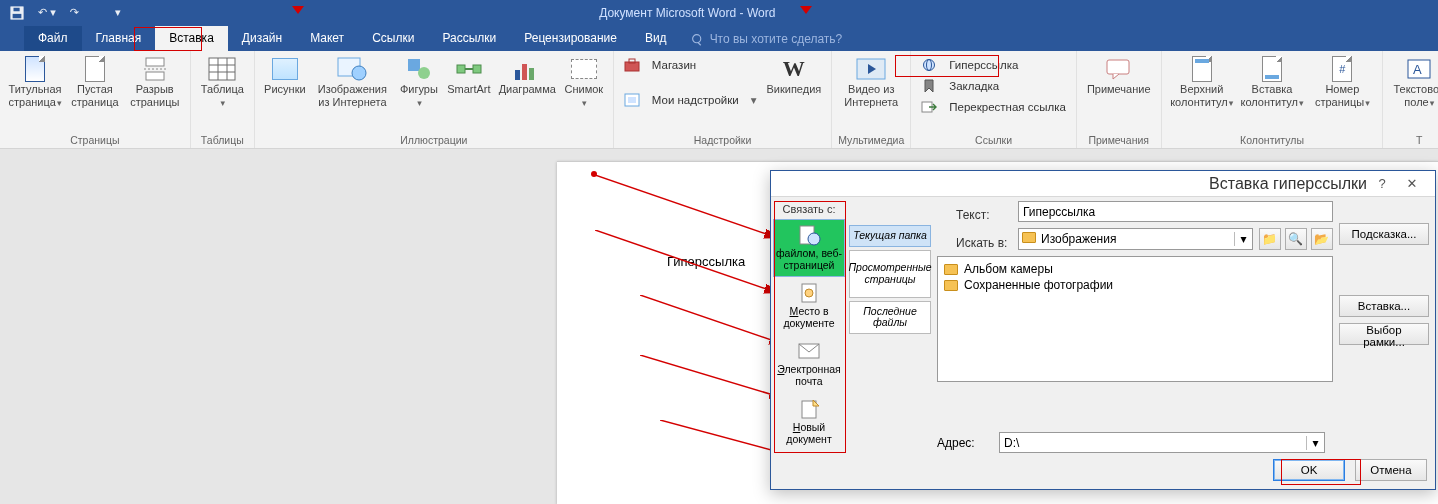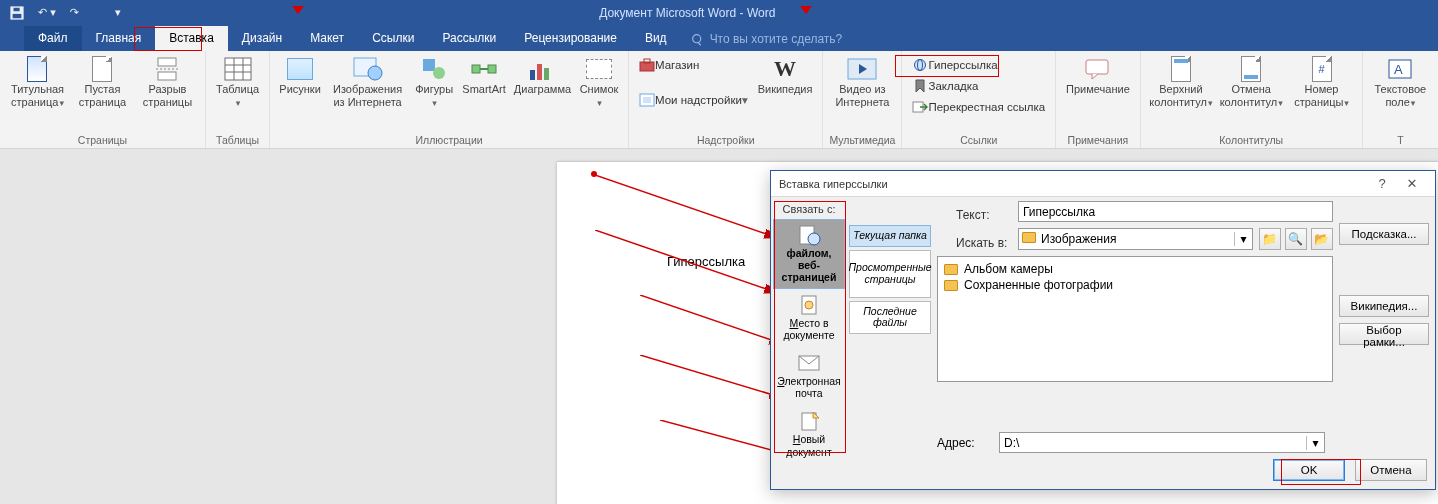--- a/index.html
+++ b/index.html
@@ -26,21 +26,21 @@
   
   .ribbon { background: #f3f3f3; height: 98px; display: flex; border-bottom: 1px solid #d4d4d4; font-size: 11px; color: #444; }
   .group { border-right: 1px solid #e1e1e1; padding: 2px 6px 0; display: flex; flex-direction: column; align-items: center; }
   .group-body { display: flex; align-items: flex-start; gap: 2px; flex: 1; }
   .group-label { font-size: 10.5px; color: #666; padding: 1px 0 2px; text-align: right; }
   .big-btn { display: flex; flex-direction: column; align-items: center; justify-content: flex-start; padding: 2px 4px; cursor: pointer; text-align: center; line-height: 1.15; min-width: 46px; }
   .big-btn .ico { width: 30px; height: 28px; display: flex; align-items: center; justify-content: center; }
   .big-btn .lbl { max-width: 78px; }
   .big-btn .caret::after { content: "▾"; font-size: 9px; color: #666; margin-left: 1px; }
   .stack { display: flex; flex-direction: column; gap: 1px; padding-top: 2px; }
-  .small-btn { display: flex; align-items: center; gap: 0; padding: 2px 4px; cursor: pointer; font-size: 11.5px; color: #333; white-space: nowrap; }
+  .small-btn { display: flex; align-items: center; gap: 12px; padding: 2px 4px; cursor: pointer; font-size: 11.5px; color: #333; white-space: nowrap; }
   .small-btn .si { width: 16px; height: 16px; display: flex; align-items: center; justify-content: center; }
   .red-box { position: absolute; border: 1px solid #d40000; }
 
   
   .page-ico { width: 20px; height: 26px; border: 1px solid #8a8a8a; background: #fff; position: relative; }
   .page-ico.fold::before { content: ""; position: absolute; right: -1px; top: -1px; width: 6px; height: 6px; background: linear-gradient(135deg, #fff 50%, #8a8a8a 50%); }
   .pic-ico { width: 26px; height: 22px; border: 1px solid #6aa8e0; background: linear-gradient(#dff1ff,#bfe3ff); }
   .shapes-ico { width: 26px; height: 24px; position: relative; }
   .shapes-ico::before { content:""; position:absolute; left:2px; top:2px; width:12px; height:12px; background:#6aa8e0; }
   .shapes-ico::after  { content:""; position:absolute; right:2px; bottom:2px; width:12px; height:12px; background:#8ed08e; border-radius:50%; }
@@ -50,27 +50,27 @@
 
   
   .workspace { position: absolute; left: 0; top: 149px; right: 0; bottom: 0; background: #e6e6e6; }
   .page { position: absolute; left: 557px; top: 12px; width: 881px; height: 343px; background: #fff; box-shadow: 0 1px 3px rgba(0,0,0,.25); border-top: 1px solid #ccc; }
   .doc-text { position: absolute; left: 667px; top: 254px; font-size: 13px; color: #000; }
   .red-arrow { position: absolute; stroke: #d40000; fill: #d40000; }
 
   
   .dialog { position: absolute; left: 770px; top: 170px; width: 666px; height: 320px; background: #f0f0f0; border: 1px solid #2b579a; box-shadow: 0 4px 16px rgba(0,0,0,.25); font-size: 12px; }
   .dlg-title { height: 26px; background: #fff; display: flex; align-items: center; padding: 0 8px; border-bottom: 1px solid #d8d8d8; }
-  .dlg-title .t { flex: 1; color: #333; font-size: 11px; }
+  .dlg-title .t { flex: 1; color: #333; font-size: 16px; text-align: right; }
   .dlg-title .winbtn { width: 30px; text-align: center; color: #555; cursor: pointer; font-size: 13px; }
   .dlg-body { display: flex; height: 256px; }
   .link-col { width: 76px; padding: 4px 2px; }
   .link-col .hdr { text-align: center; font-size: 11px; padding: 2px 0 4px; color: #333; }
   .link-opt { border: 1px solid transparent; text-align: center; font-size: 10.5px; line-height: 1.15; padding: 3px 1px 5px; cursor: pointer; }
-  .link-opt.sel { background: #a3a3a3; border-color: #8ab4e0; font-weight: bold; }
+  .link-opt.sel { background: #22c55e; border-color: #8ab4e0; }
   .link-opt .li { height: 24px; display:flex; align-items:center; justify-content:center; }
   .browse-col { width: 86px; padding: 28px 2px 2px; }
   .browse-opt { border: 1px solid #bbb; text-align:center; font-size:10.5px; line-height:1.1; padding:4px 1px; margin-bottom:3px; cursor:pointer; background:#fff;font-style:italic; }
   .browse-opt.sel { background:#cfe3f7; border-color:#8ab4e0; }
   .center-col { flex: 1; padding: 4px 4px 0 4px; }
   .row { display:flex; align-items:flex-end; gap:6px; margin-bottom:6px;margin-left:19px; }
   .row label { width:56px; color:#333; }
   .txt { flex:1; border:1px solid #999; background:#fff; height:21px; padding:1px 4px; font-size:12px; }
   .combo { flex:1; display:flex; border:1px solid #999; background:#fff; height:22px; align-items:center; }
   .combo .ic { width:20px; text-align:center; }
@@ -342,21 +342,21 @@
             </div>
           </div>
         <div class="lbl"><span>Верхний колонтитул</span><span class="caret"></span></div>
       </div>
       <div class="big-btn">
         <div class="ico">
             <div class="page-ico fold">
               <div style="position:absolute;left:2px;right:2px;bottom:2px;height:4px;background:#6aa8e0"></div>
             </div>
           </div>
-        <div class="lbl"><span>Отмена колонтитул</span><span class="caret"></span></div>
+        <div class="lbl"><span>Вставка колонтитул</span><span class="caret"></span></div>
       </div>
       <div class="big-btn">
         <div class="ico">
             <div class="page-ico fold" style="display:flex;align-items:center;justify-content:center;color:#2b579a;font-size:11px;">#</div>
           </div>
         <div class="lbl"><span>Номер страницы</span><span class="caret"></span></div>
       </div>
     </div>
     <div class="group-label">Колонтитулы</div>
   </div>
@@ -501,21 +501,21 @@
         <div class="item">
             <span class="f-ico"></span>
             <span>Сохраненные фотографии</span>
           </div>
       </div>
     </div>
 
     <div class="right-col">
       <button class="dlg-btn">Подсказка...</button>
       <div style="height:38px"></div>
-      <button class="dlg-btn">Википедия...</button>
+      <button class="dlg-btn">Вставка...</button>
       <button class="dlg-btn">Выбор рамки...</button>
     </div>
   </div>
 
   <div class="dlg-addr">
     <label>Адрес:</label>
     <div class="combo" style="height:21px;">
       <span class="val" style="padding-left:4px">D:\</span>
       <span class="dd">▾</span>
     </div>

